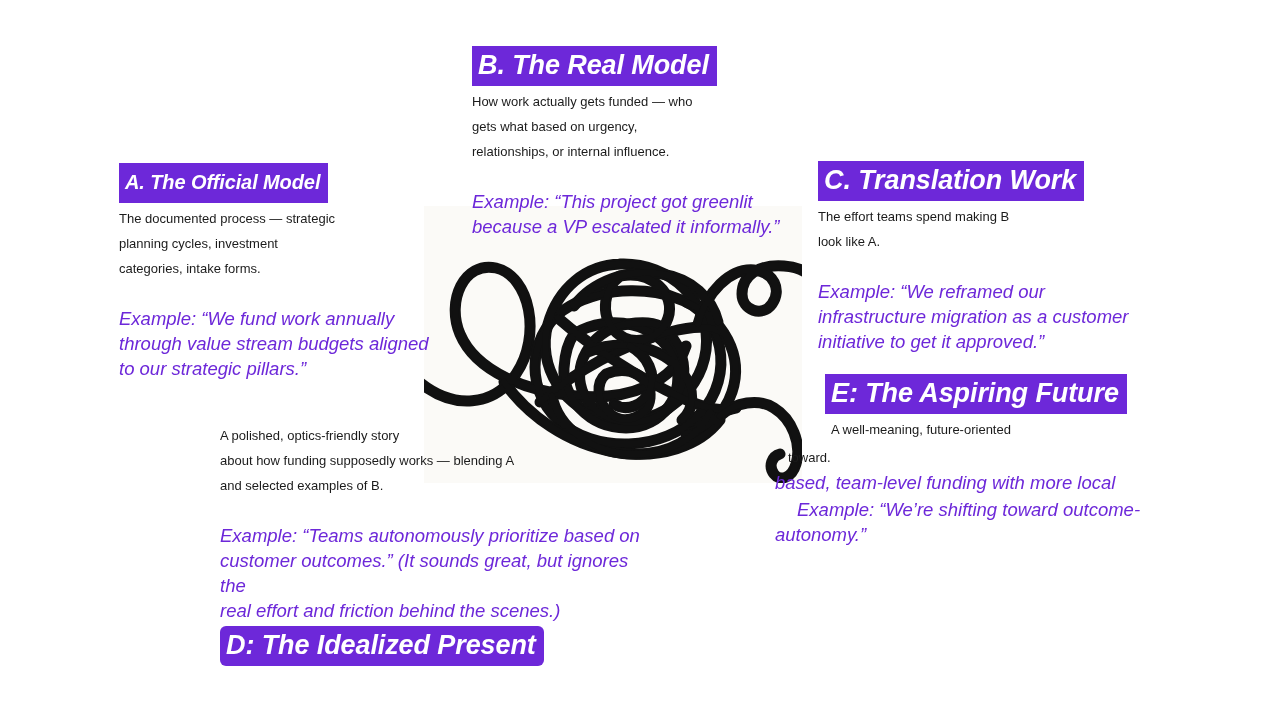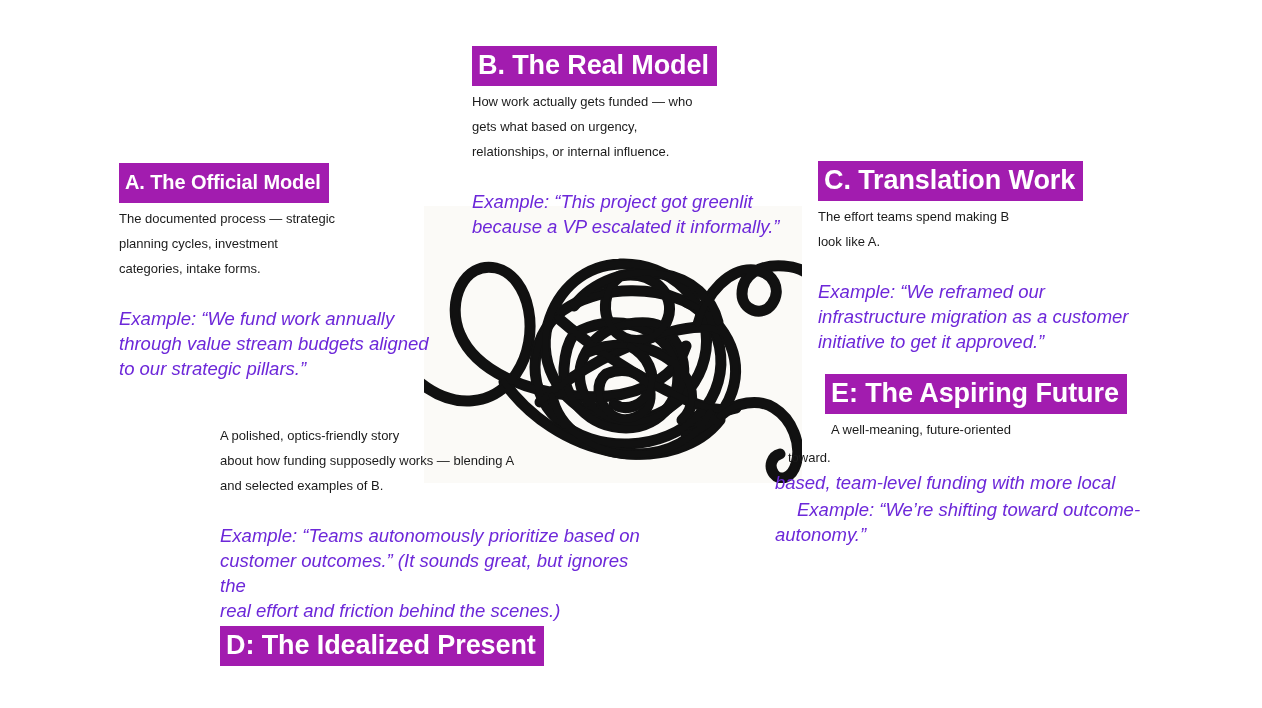--- a/index.html
+++ b/index.html
@@ -44,28 +44,29 @@
   }
   .cord-outer { stroke-width: 11; }
   .cord-inner { stroke: #fbfaf7; stroke-width: 6.4; }
 
   
   .block {
     position: absolute;
   }
   .heading {
     display: inline-block;
-    background: #a21caf;
+    background: #6d28d9;
     color: #ffffff;
     font-weight: bold;
     font-size: 27px;
     line-height: 37px;
     padding: 1px 8px 2px 6px;
     white-space: nowrap;
     letter-spacing: -0.1px;
+    font-style: italic;
   }
   .body-text {
     color: #1b1b1b;
     font-size: 13px;
     line-height: 25px;
     margin-top: 3px;
     white-space: pre-line;
   }
   .example-text {
     color: #6d28d9;
@@ -78,21 +79,21 @@
 
   
   #block-a { left: 119px; top: 163px; width: 310px; }
   #block-a .heading { font-size: 20px; }
 
   #block-b { left: 472px; top: 46px; width: 330px; }
 
   #block-c { left: 818px; top: 161px; width: 320px; }
 
   #block-d { left: 220px; top: 420px; width: 430px; }
-  #block-d .heading { margin-top: 3px; }
+  #block-d .heading { margin-top: 3px; border-radius: 6px; }
   #block-d .example-text { margin-top: 25px; }
 
   #block-e { left: 775px; top: 374px; width: 400px; }
   #block-e .heading { margin-left: 50px; }
   #block-e .body-text { margin-left: 0px; text-indent: 0; }
   #block-e .example-text { margin-top: 2px; }
 
   .indent-1 { padding-left: 56px; }
   .indent-2 { padding-left: 13px; }
   .indent-3 { padding-left: 22px; }

